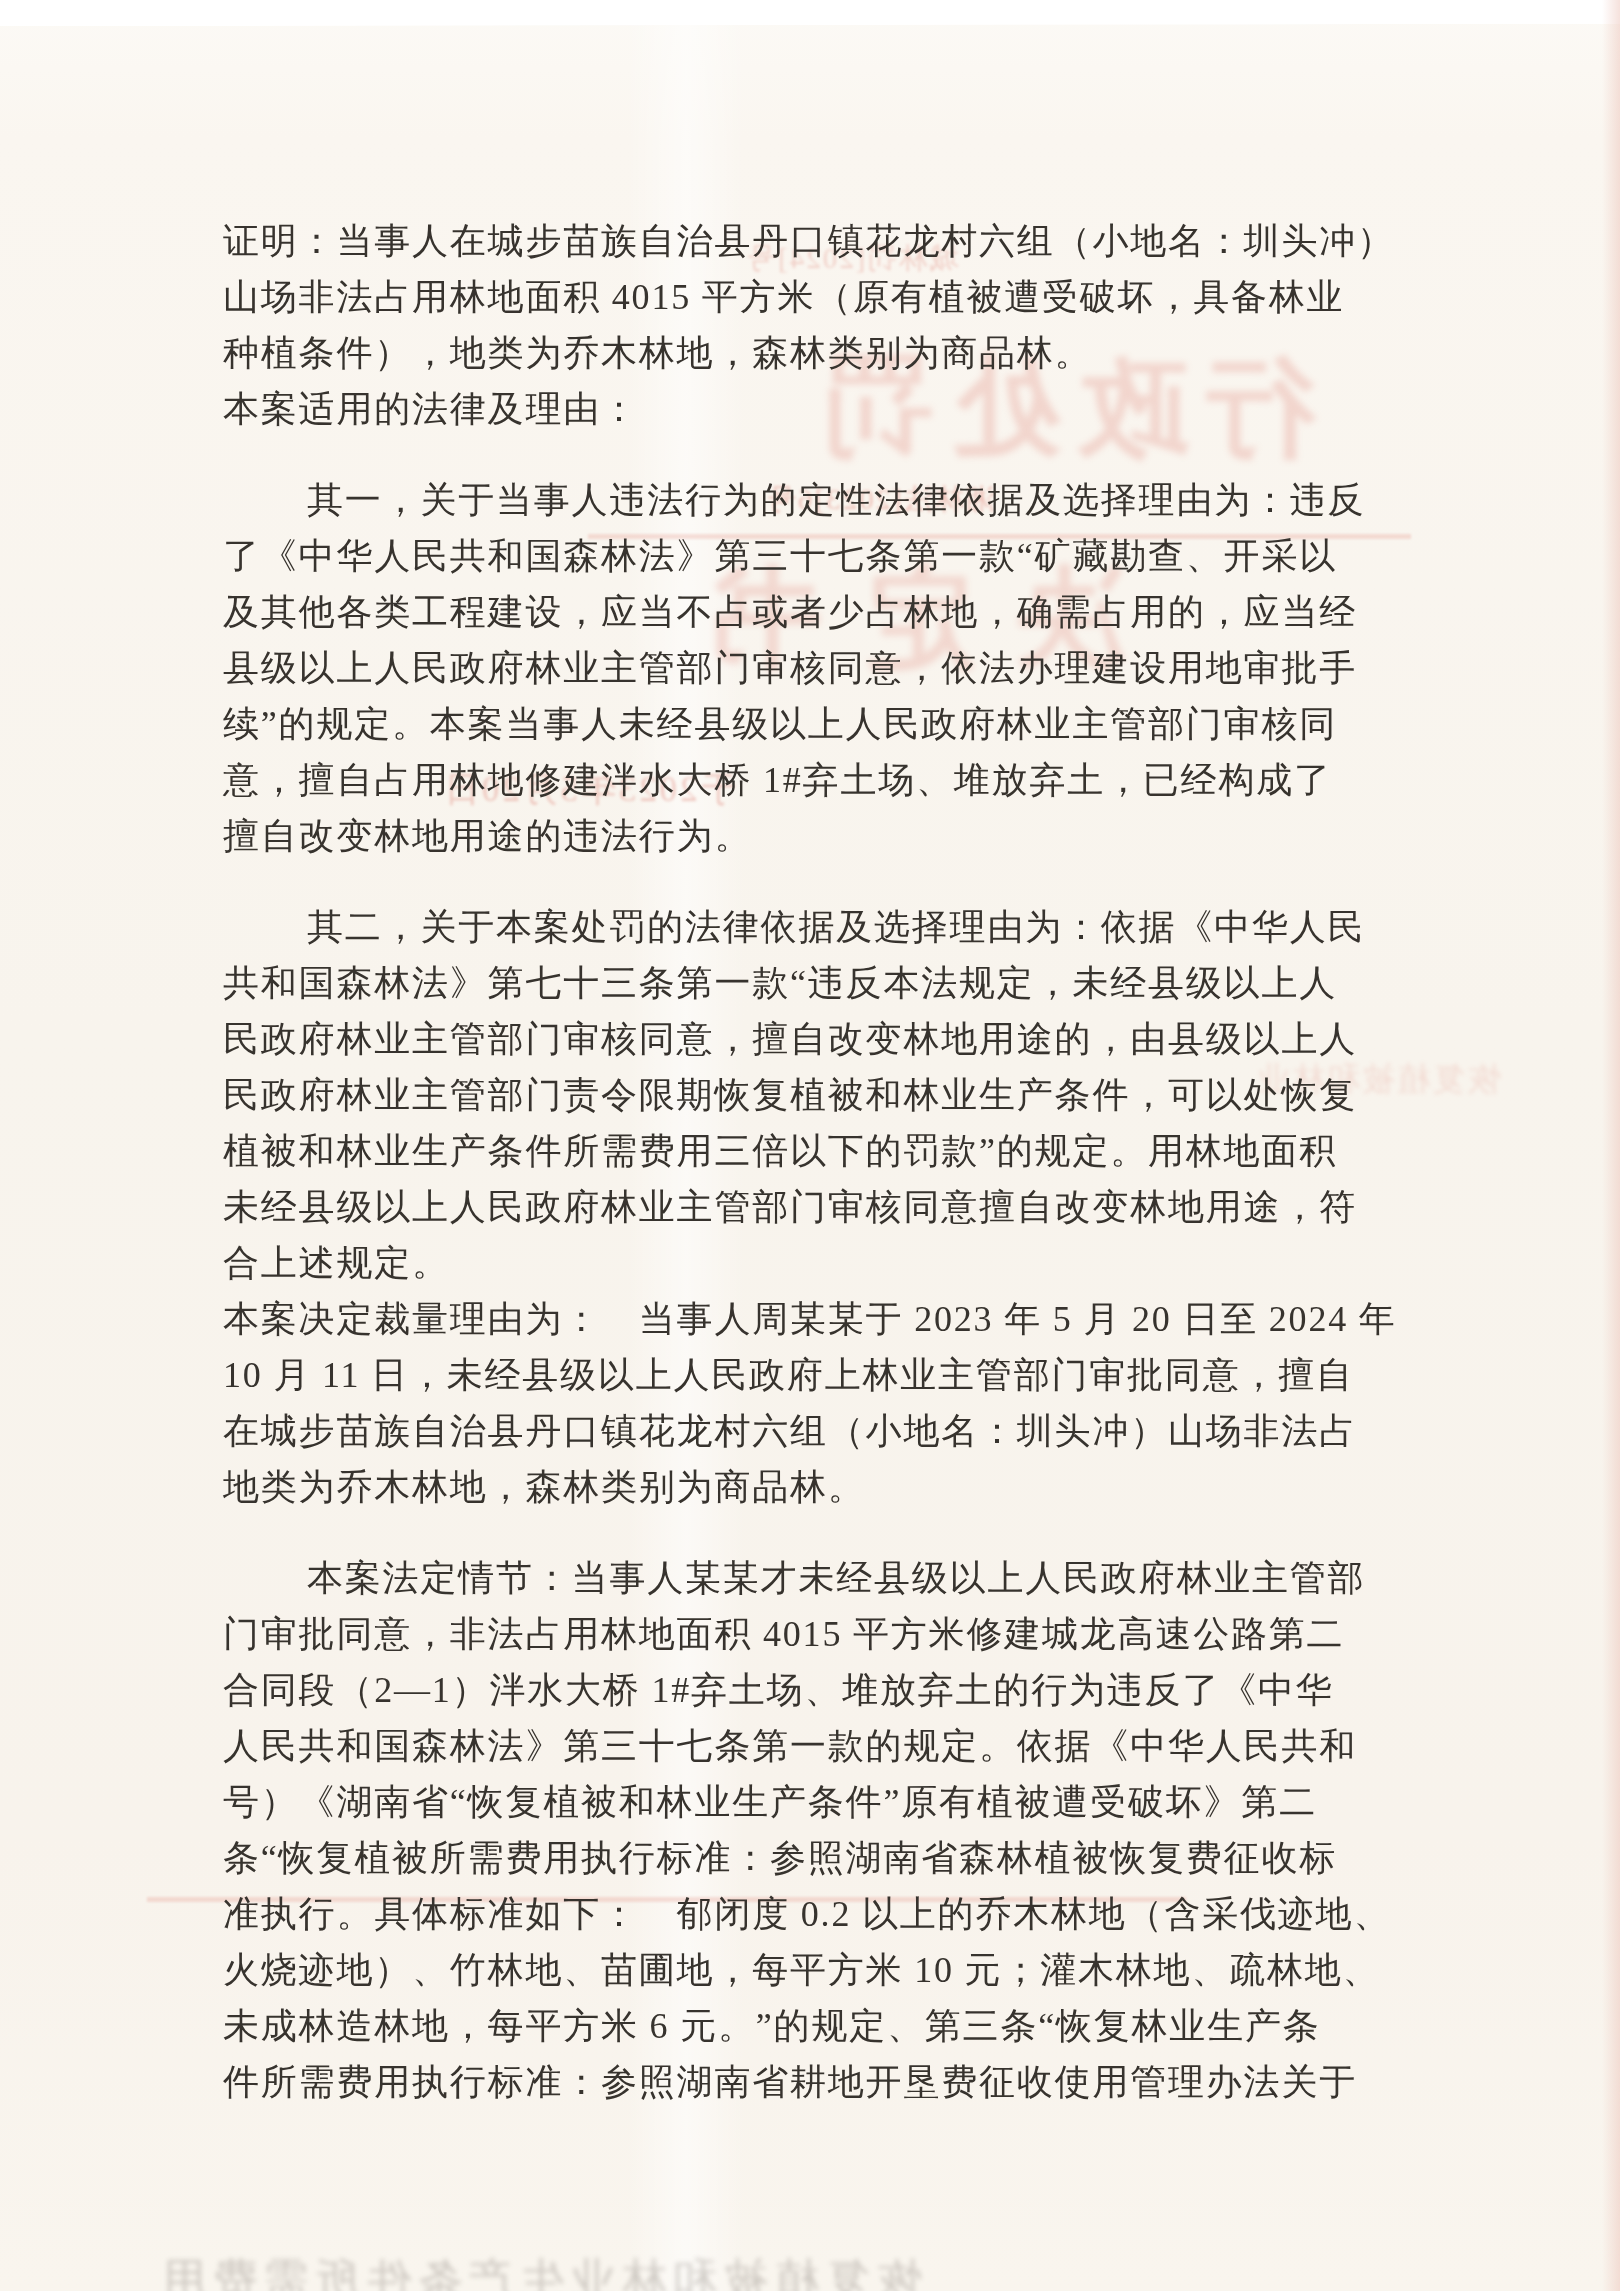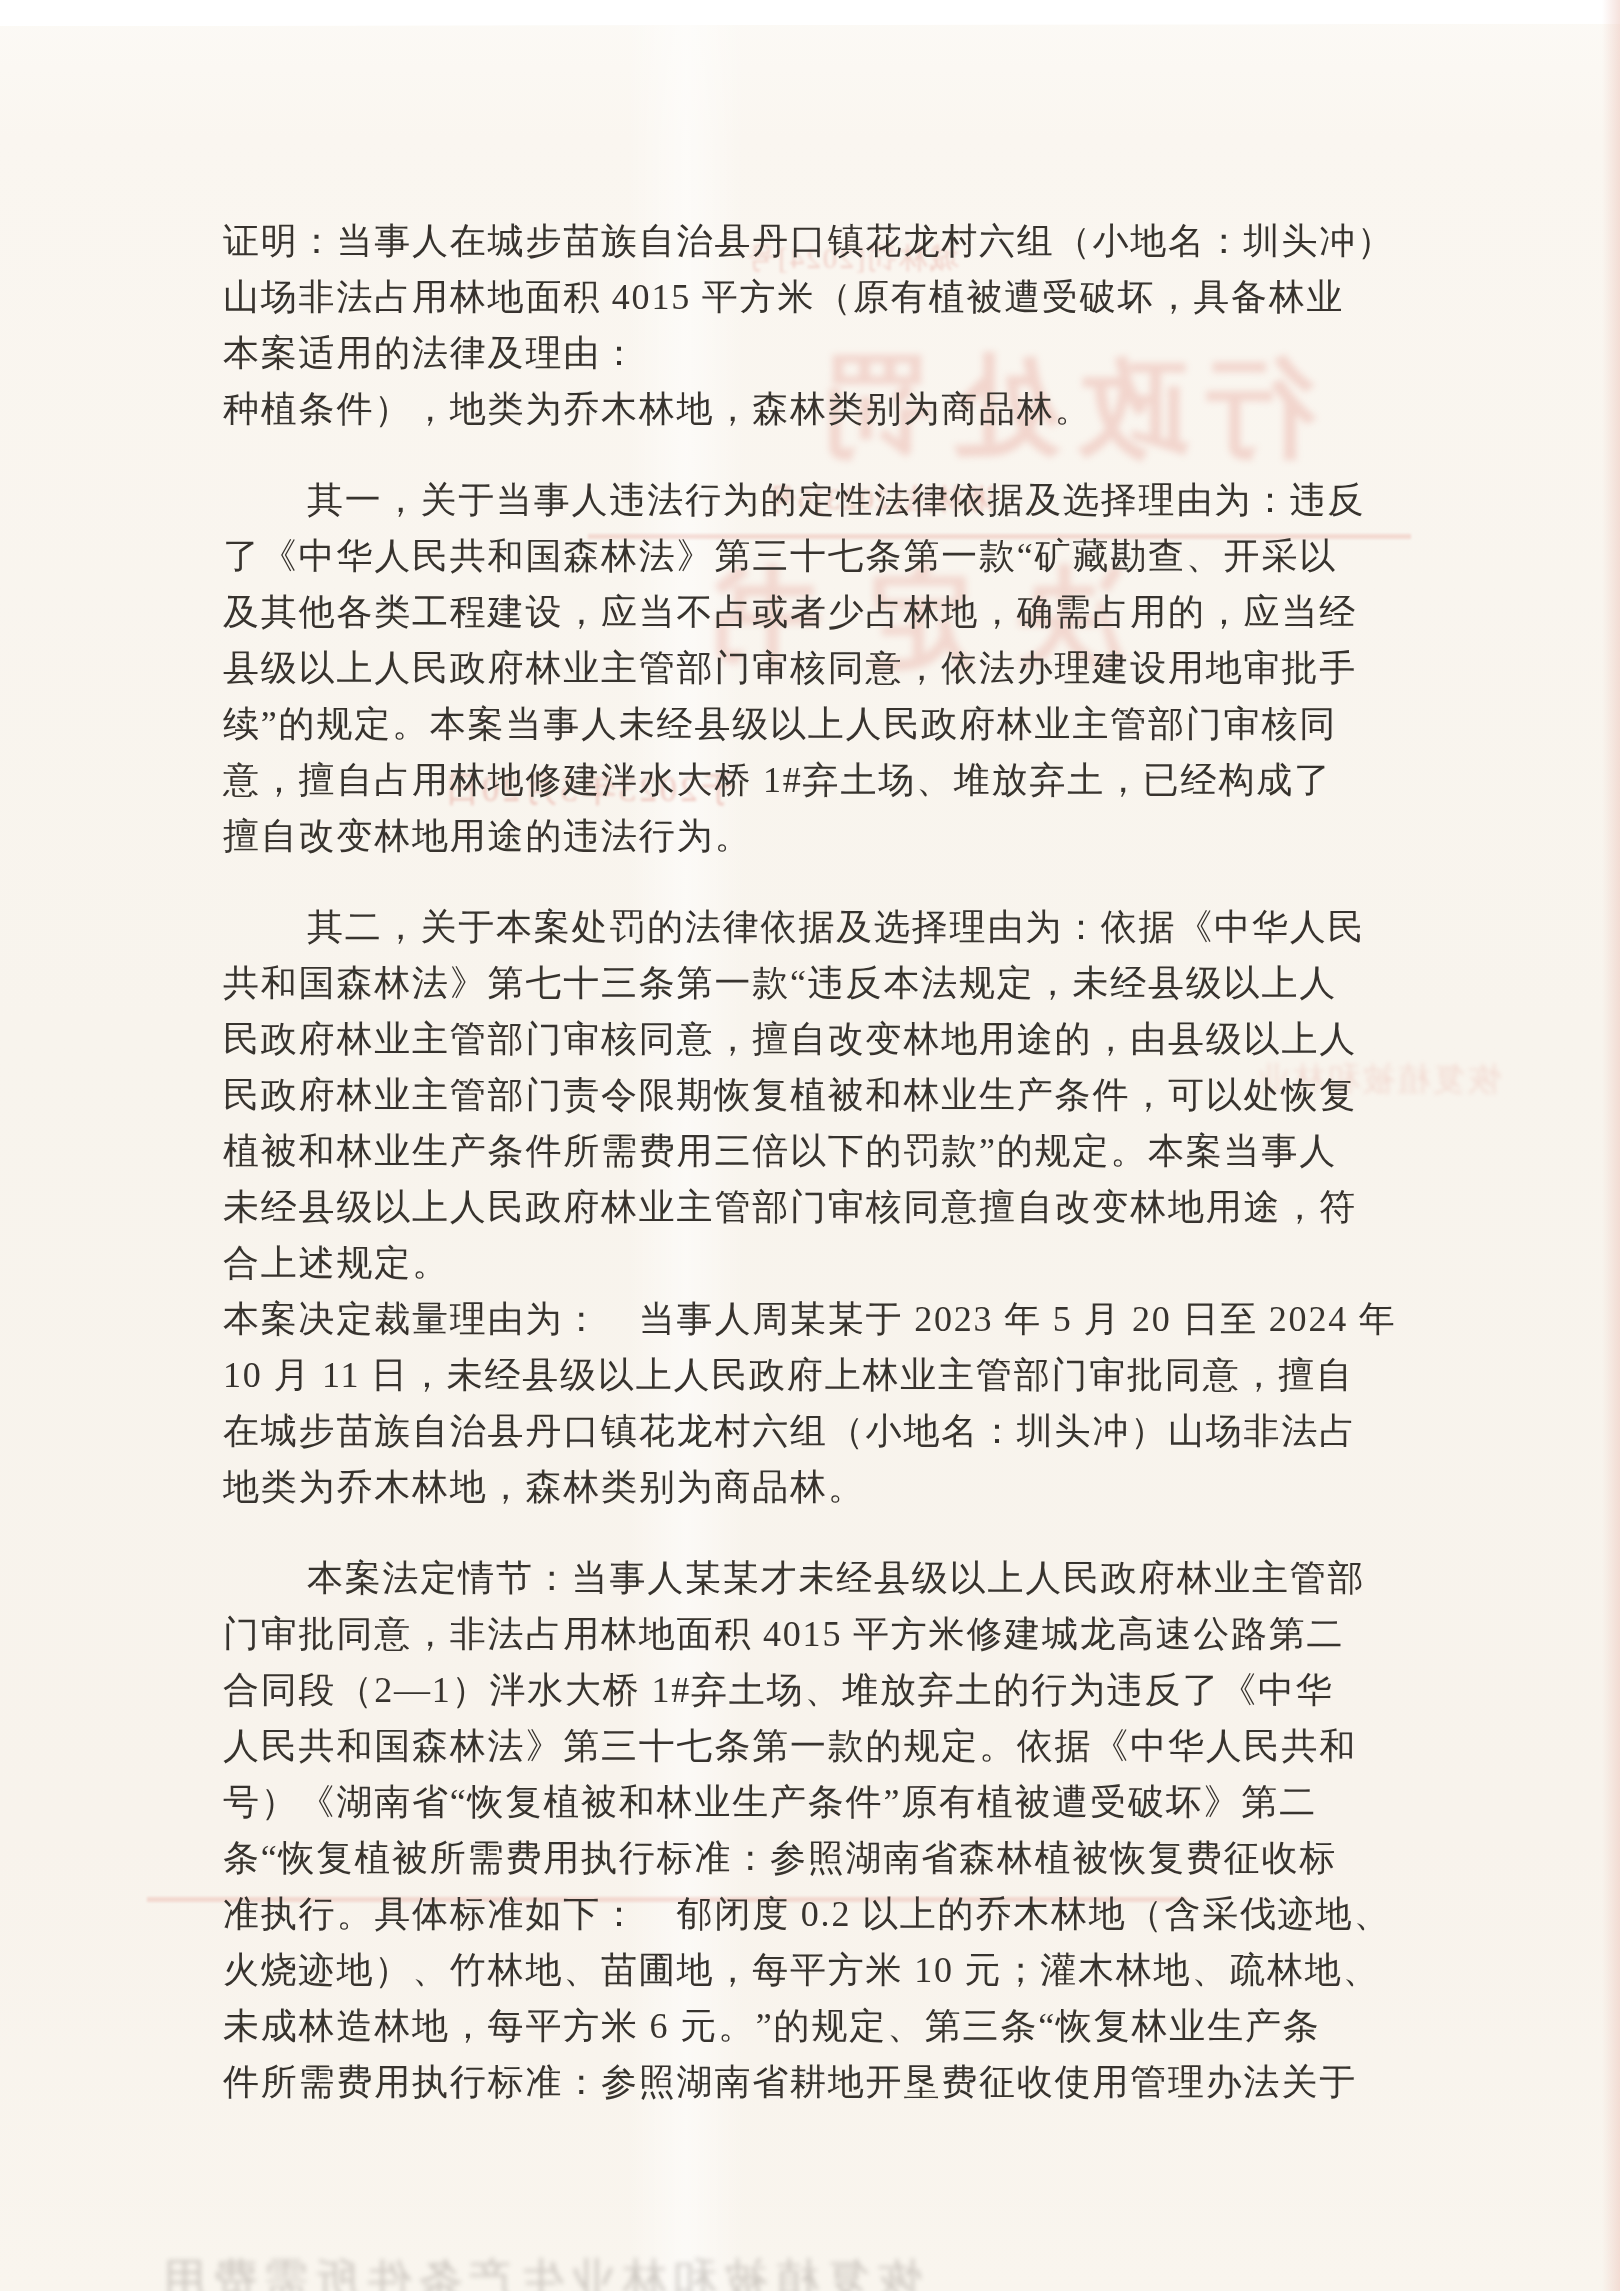--- a/index.html
+++ b/index.html
@@ -75,34 +75,34 @@
 <div class="ghost ghost-ref">湘林法[2023]6号</div>
 <div class="ghost ghost-date">于2023年5月20日</div>
 <div class="ghost ghost-mid">恢复植被和林业</div>
 <div class="ghost-strip strip-a"></div>
 <div class="ghost-strip strip-b"></div>
 <div class="ghost ghost-bottom">恢复植被和林业生产条件所需费用</div>
 
 <div class="textblock">
   <div class="line">证明：当事人在城步苗族自治县丹口镇花龙村六组（小地名：圳头冲）</div>
   <div class="line">山场非法占用林地面积 4015 平方米（原有植被遭受破坏，具备林业</div>
+  <div class="line">种植条件），地类为乔木林地，森林类别为商品林。</div>
   <div class="line">本案适用的法律及理由：</div>
-  <div class="line">种植条件），地类为乔木林地，森林类别为商品林。</div>
   <div class="line indent">其一，关于当事人违法行为的定性法律依据及选择理由为：违反</div>
   <div class="line">了《中华人民共和国森林法》第三十七条第一款“矿藏勘查、开采以</div>
   <div class="line">及其他各类工程建设，应当不占或者少占林地，确需占用的，应当经</div>
   <div class="line">县级以上人民政府林业主管部门审核同意，依法办理建设用地审批手</div>
   <div class="line">续”的规定。本案当事人未经县级以上人民政府林业主管部门审核同</div>
   <div class="line">意，擅自占用林地修建泮水大桥 1#弃土场、堆放弃土，已经构成了</div>
   <div class="line">擅自改变林地用途的违法行为。</div>
   <div class="line indent">其二，关于本案处罚的法律依据及选择理由为：依据《中华人民</div>
   <div class="line">共和国森林法》第七十三条第一款“违反本法规定，未经县级以上人</div>
   <div class="line">民政府林业主管部门审核同意，擅自改变林地用途的，由县级以上人</div>
   <div class="line">民政府林业主管部门责令限期恢复植被和林业生产条件，可以处恢复</div>
-  <div class="line">植被和林业生产条件所需费用三倍以下的罚款”的规定。本案当事人</div>
+  <div class="line">植被和林业生产条件所需费用三倍以下的罚款”的规定。用林地面积</div>
   <div class="line">未经县级以上人民政府林业主管部门审核同意擅自改变林地用途，符</div>
   <div class="line">合上述规定。</div>
   <div class="line">本案决定裁量理由为：　当事人周某某于 2023 年 5 月 20 日至 2024 年</div>
   <div class="line">10 月 11 日，未经县级以上人民政府上林业主管部门审批同意，擅自</div>
   <div class="line">在城步苗族自治县丹口镇花龙村六组（小地名：圳头冲）山场非法占</div>
   <div class="line">地类为乔木林地，森林类别为商品林。</div>
   <div class="line indent">本案法定情节：当事人某某才未经县级以上人民政府林业主管部</div>
   <div class="line">门审批同意，非法占用林地面积 4015 平方米修建城龙高速公路第二</div>
   <div class="line">合同段（2—1）泮水大桥 1#弃土场、堆放弃土的行为违反了《中华</div>
   <div class="line">人民共和国森林法》第三十七条第一款的规定。依据《中华人民共和</div>

